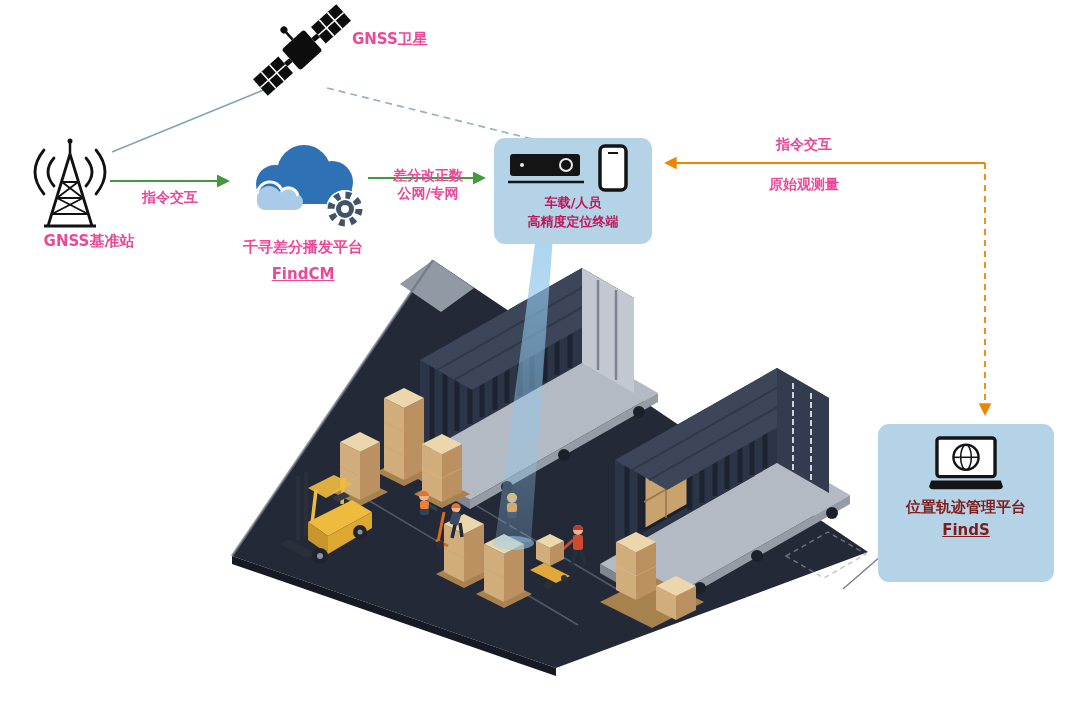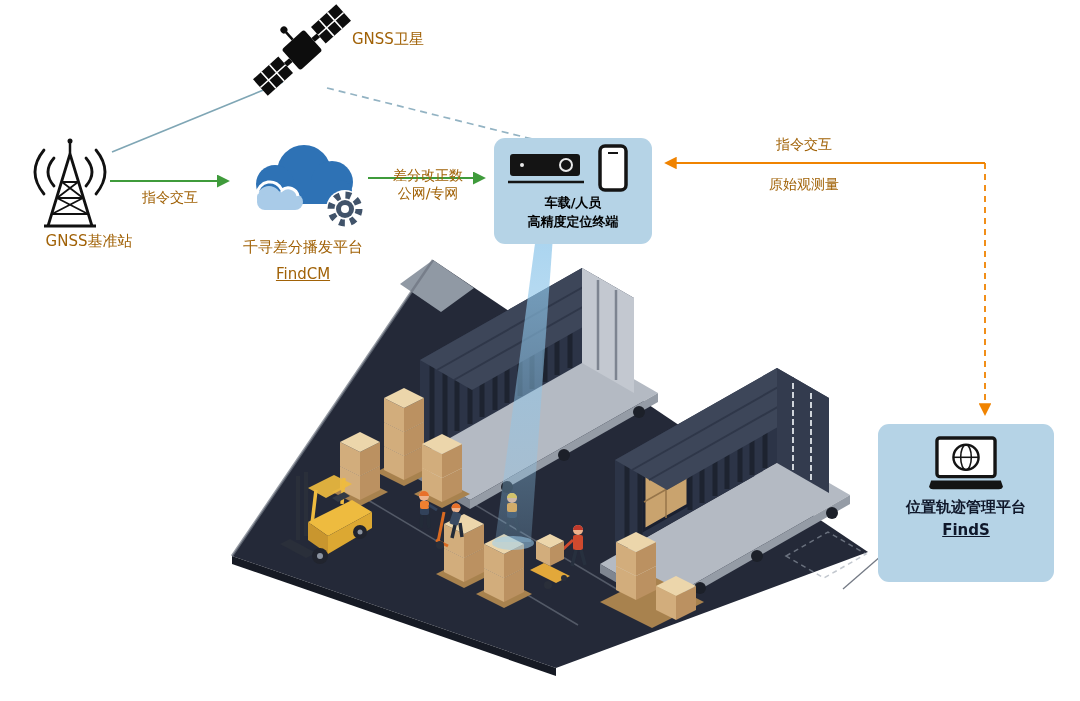--- a/index.html
+++ b/index.html
@@ -1,26 +1,26 @@
 <!DOCTYPE html>
 <html><head>
 <meta charset="utf-8">
 <style>
   html,body{margin:0;padding:0;background:#ffffff;}
   .canvas{position:relative;width:1080px;height:701px;background:#ffffff;overflow:hidden;
           font-family:"DejaVu Sans","Liberation Sans",sans-serif;}
   svg{display:block;}
   .layer{position:absolute;left:0;top:0;pointer-events:none;}
   .abs{position:absolute;}
-  .lbl{position:absolute;font-weight:normal;color:#a16207;font-size:15px;text-align:center;line-height:1.25;}
+  .lbl{position:absolute;font-weight:bold;color:#ec4899;font-size:15px;text-align:center;line-height:1.25;}
   .lbl.small{font-size:14px;}
   .node-box{position:absolute;background:#b5d3e6;border-radius:11px;display:flex;flex-direction:column;
             align-items:center;}
-  .node-box .t{font-weight:bold;color:#000000;font-size:13px;line-height:1.45;}
-  .node-box .t2{font-weight:bold;color:#0f172a;font-size:15px;line-height:1.5;}
+  .node-box .t{font-weight:bold;color:#be185d;font-size:13px;line-height:1.45;}
+  .node-box .t2{font-weight:bold;color:#7f1d1d;font-size:15px;line-height:1.5;}
   .u{text-decoration:underline;}
 </style>
 </head>
 <body>
 
 <div class="canvas">
 
   <svg class="layer" width="1080" height="701" viewBox="0 0 1080 701">
     <defs>
       <linearGradient id="beamG" x1="0" y1="0" x2="0" y2="1">

